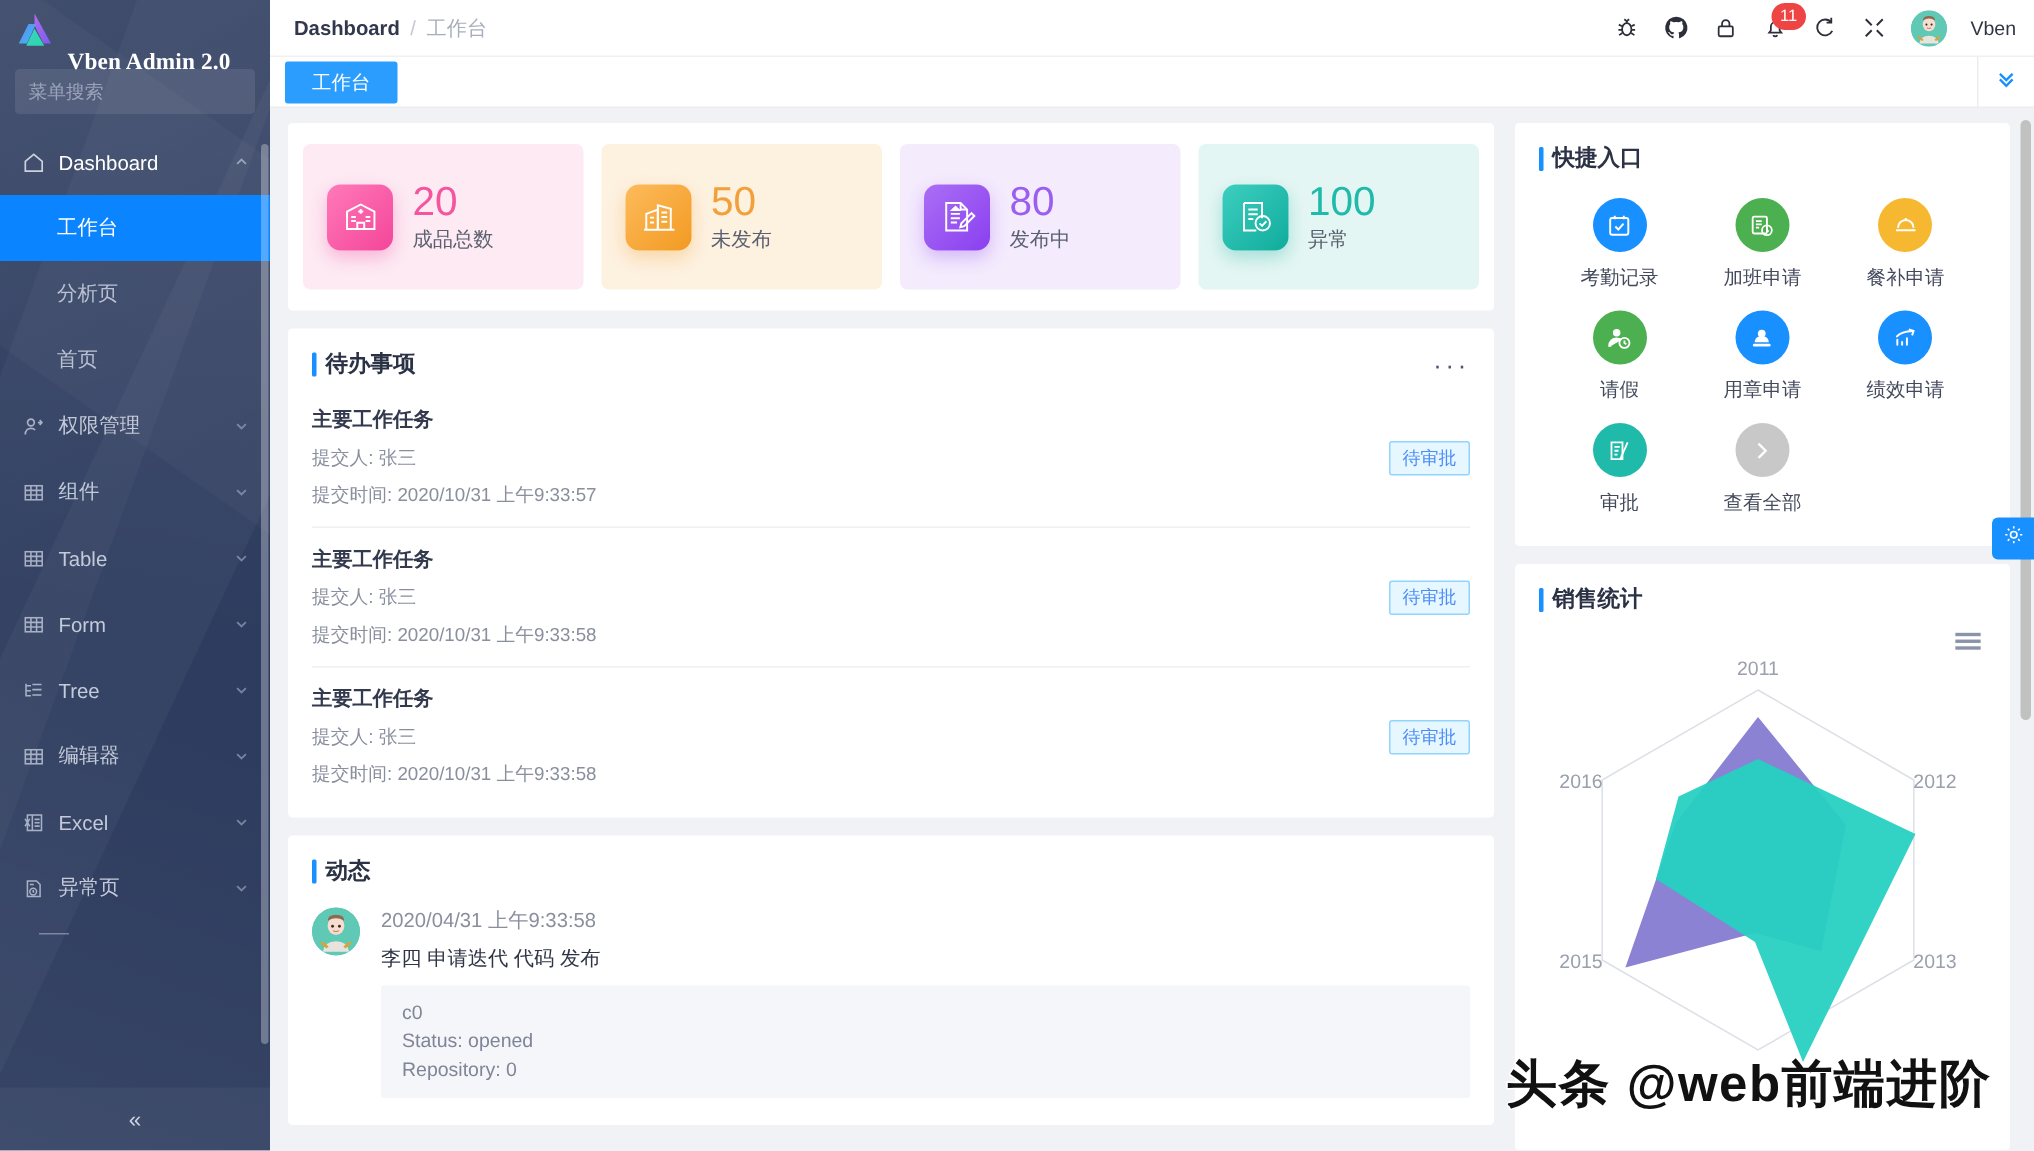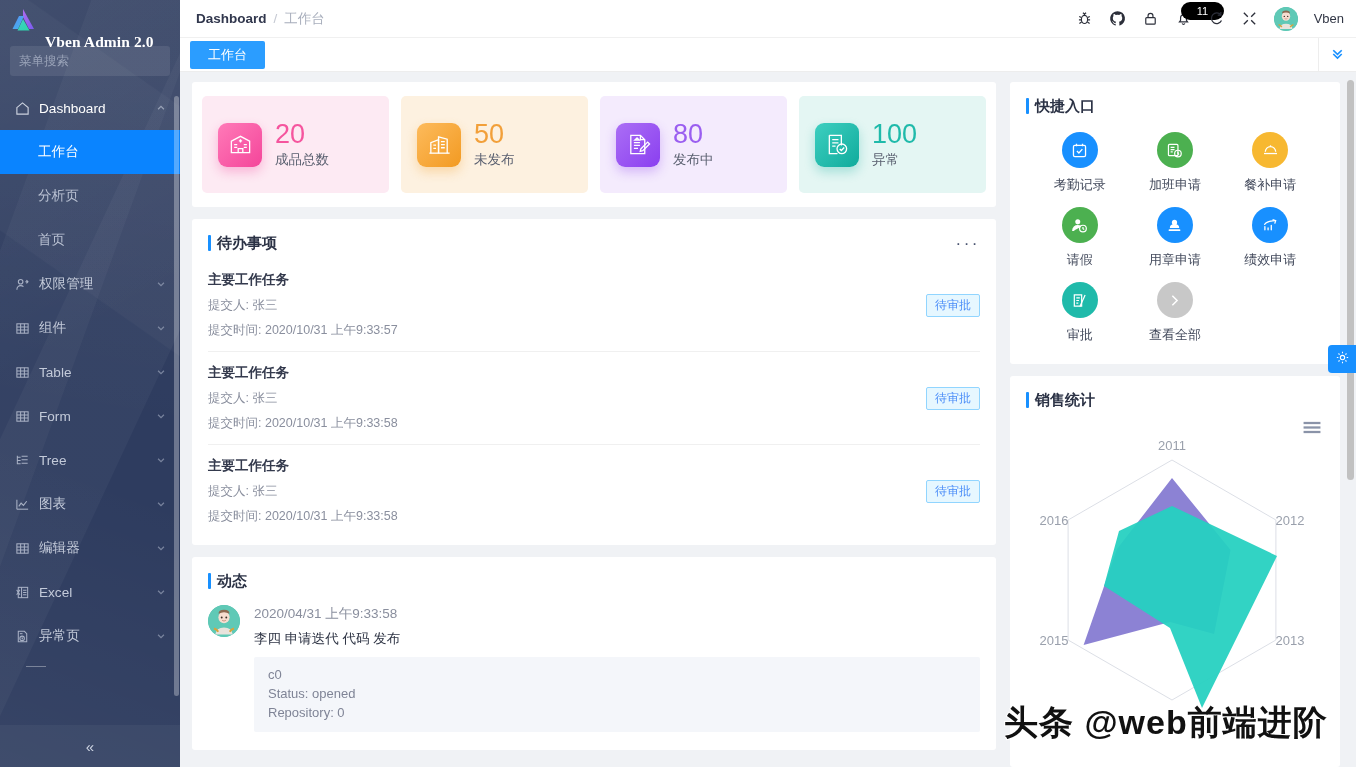--- a/index.html
+++ b/index.html
@@ -108,22 +108,22 @@
   }
   .breadcrumb { display: flex; align-items: center; gap: 7px; font-size: 13.5px; }
   .bc-current { color: #31374d; font-weight: 700; }
   .bc-sep { color: #c4c8d2; }
   .bc-sub { color: #a8aebc; }
   .topbar-spacer { flex: 1 1 auto; }
   .top-actions { display: flex; align-items: center; gap: 16px; }
   .top-ico { width: 17px; height: 17px; position: relative; cursor: pointer; color: #2c2f3a; }
   .badge {
     position: absolute; top: -8px; left: 6px;
-    min-width: 18px; height: 18px; padding: 0 16px;
-    background: #000000; color: #fff; border-radius: 9px;
+    min-width: 18px; height: 18px; padding: 0 6px;
+    background: #ef4444; color: #fff; border-radius: 9px;
     font-size: 11px; line-height: 18px; text-align: center;
     font-family: "Liberation Sans", sans-serif;
   }
   .avatar-sm {
     width: 24px; height: 24px; border-radius: 50%;
     background: radial-gradient(circle at 50% 62%, #7fd8c8 0%, #57c4b2 62%, #3fb3a0 100%);
     overflow: hidden; position: relative; flex: 0 0 24px;
   }
   .username { font-size: 13px; color: #313645; }
 
@@ -389,35 +389,20 @@
           </svg>
         </span>
         <span class="m-label">Tree</span>
         <span class="m-arrow">
           <svg viewBox="0 0 12 12" width="10" height="10" fill="none" stroke="#a9b2c6" stroke-width="1.5">
               <path d="M2.5 4.5 L6 8 L9.5 4.5"></path>
             </svg>
         </span>
       </div>
 
-      <div class="menu-item">
-        <span class="m-ico">
-          <svg viewBox="0 0 16 16" width="15" height="15" fill="none" stroke="#b8c0d2" stroke-width="1.15">
-            <path d="M2 13 V3"></path>
-              <path d="M2 13 H14"></path>
-              <path d="M4 10 L6.5 6.5 L9 9 L12.5 4.5"></path>
-          </svg>
-        </span>
-        <span class="m-label">图表</span>
-        <span class="m-arrow">
-          <svg viewBox="0 0 12 12" width="10" height="10" fill="none" stroke="#a9b2c6" stroke-width="1.5">
-              <path d="M2.5 4.5 L6 8 L9.5 4.5"></path>
-            </svg>
-        </span>
-      </div>
 
       <div class="menu-item">
         <span class="m-ico">
           <svg viewBox="0 0 16 16" width="15" height="15" fill="none" stroke="#b8c0d2" stroke-width="1.1">
             <rect x="2" y="3" width="12" height="10"></rect>
               <path d="M2 6.3 H14 M2 9.6 H14 M6 3 V13 M10 3 V13"></path>
           </svg>
         </span>
         <span class="m-label">编辑器</span>
         <span class="m-arrow">

